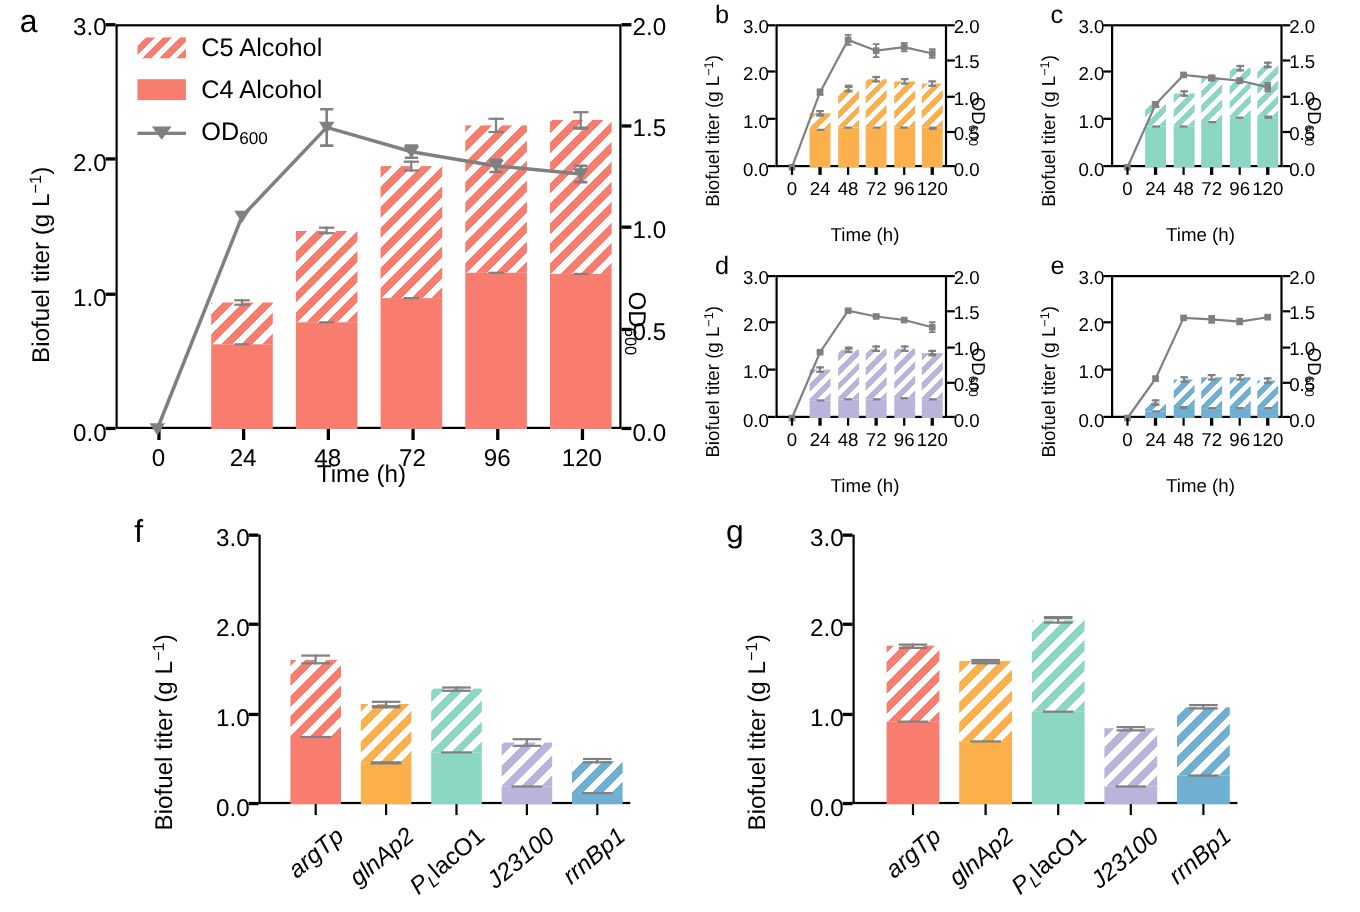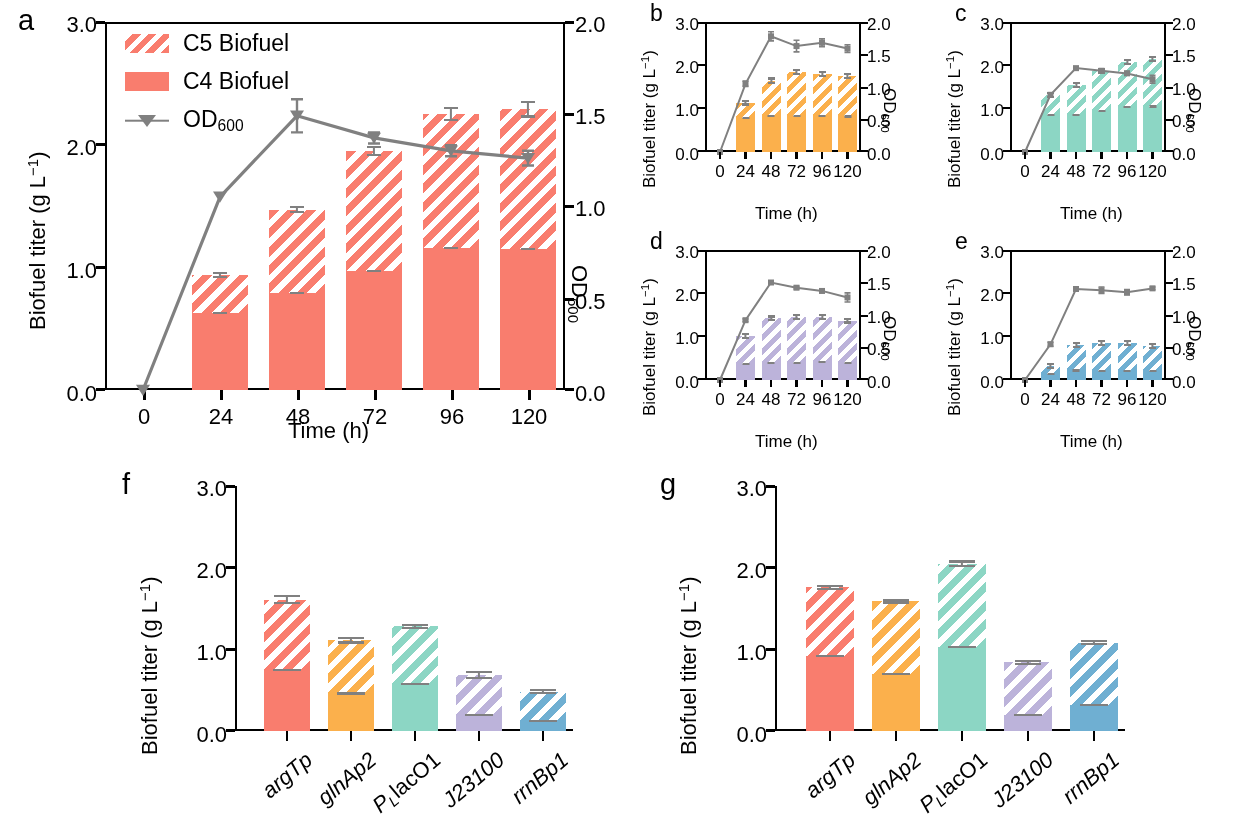--- a/index.html
+++ b/index.html
@@ -181,25 +181,25 @@
         </g>
         <g>
           <polygon points="416,130.91 430,130.91 423,142.10999999999999" fill="#808080"></polygon>
           <path d="M423,128.79999999999998 L423,143.52 M417,128.79999999999998 L429,128.79999999999998 M417,143.52 L429,143.52" stroke="#808080" stroke-width="2.4" fill="none"></path>
         </g>
       </svg>
 
     <div class="legend" style="left:20px;top:10px;">
       <div class="lgrow" style="left:0;top:0;">
         <span class="lgswatch" style="background:repeating-linear-gradient(-45deg,#F97D6E 0 6px,#ffffff 6px 11px);"></span>
-        <span class="lgtext">C5 Biofuel</span>
+        <span class="lgtext">C5 Alcohol</span>
       </div>
       <div class="lgrow" style="left:0;top:38px;">
         <span class="lgswatch" style="background:#F97D6E;"></span>
-        <span class="lgtext">C4 Biofuel</span>
+        <span class="lgtext">C4 Alcohol</span>
       </div>
       <div class="lgrow" style="left:0;top:76px;">
         <span class="lgline">
           <span class="ln"></span>
             <span class="tri"></span>
         </span>
         <span class="lgtext"><span>OD</span><span class="sub">600</span></span>
       </div>
     </div>
   </div>

